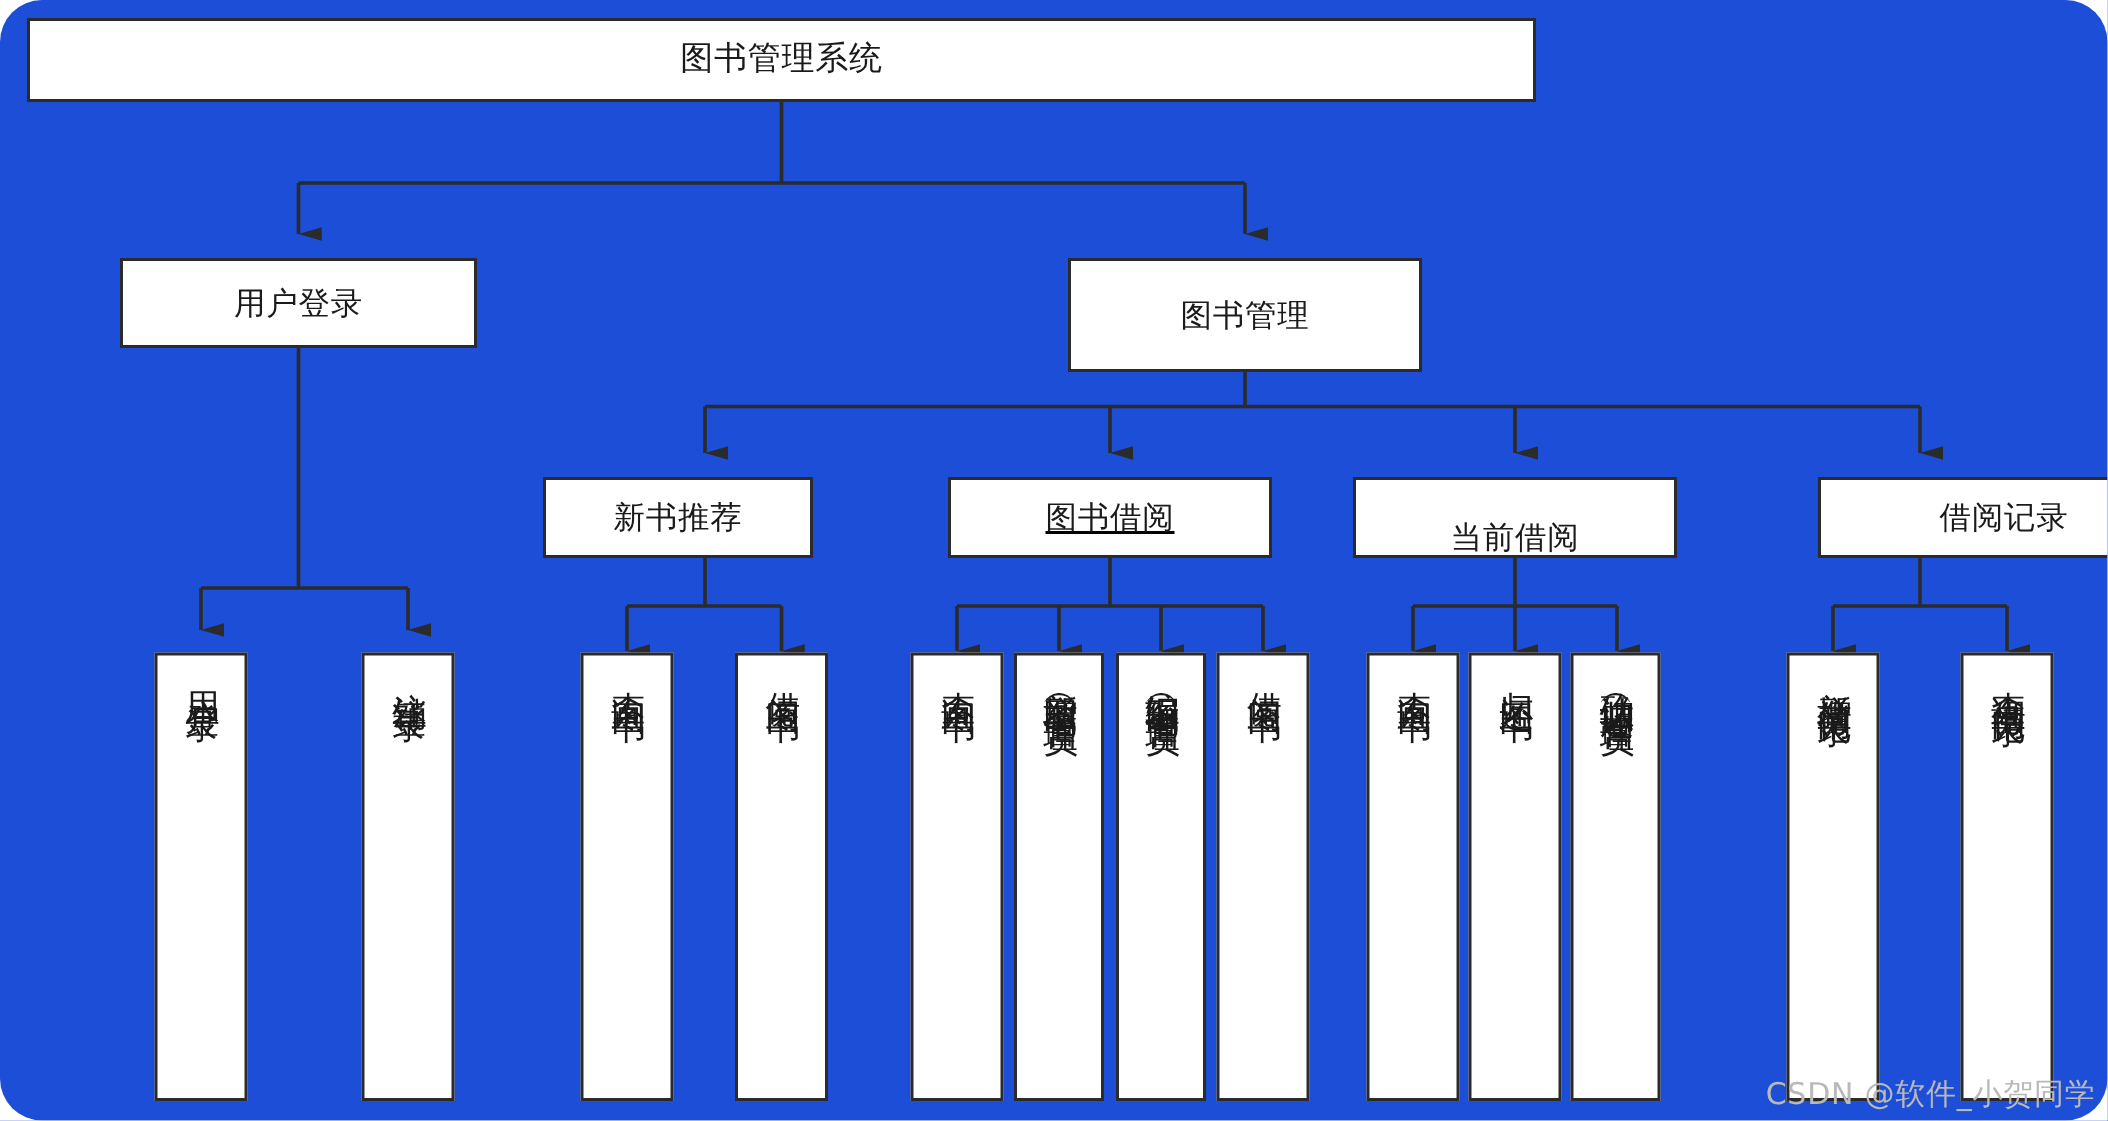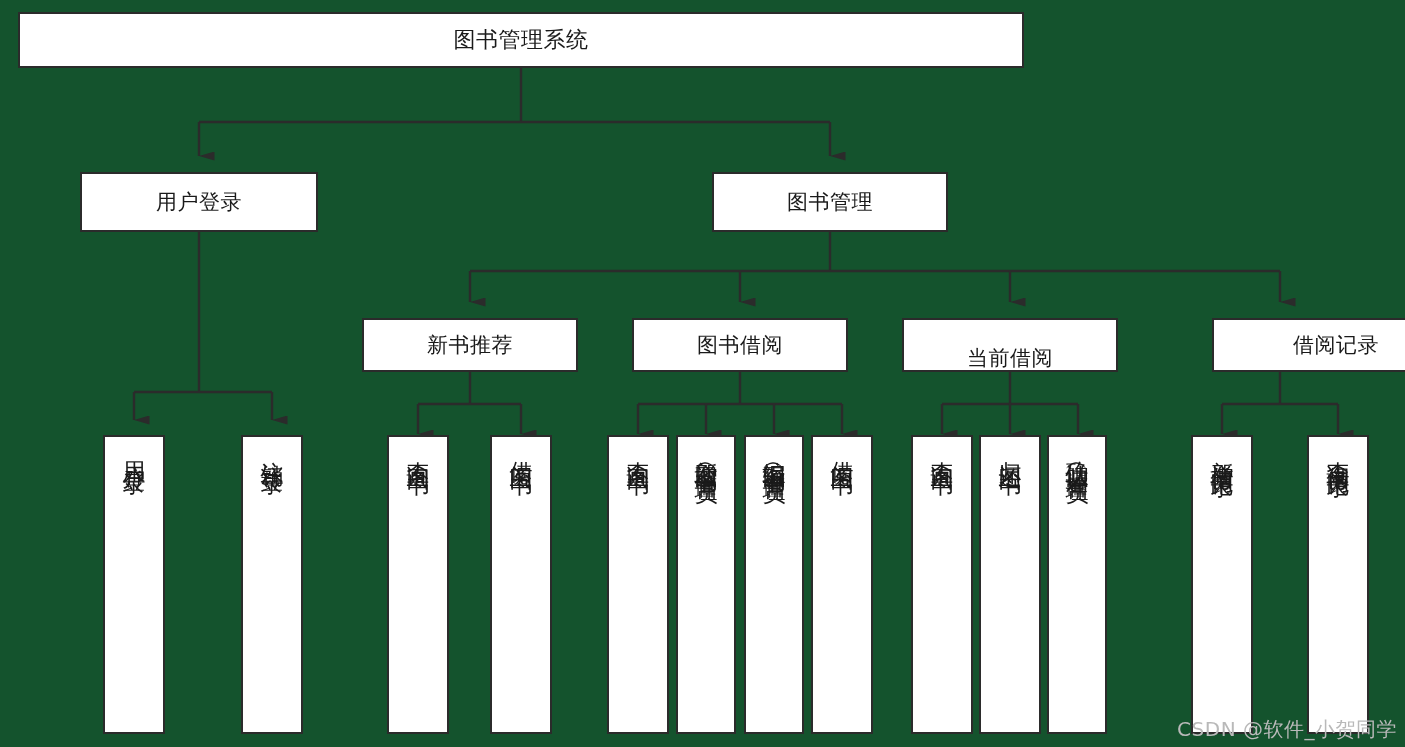--- a/index.html
+++ b/index.html
@@ -8,22 +8,23 @@
     padding: 0;
     background: #ffffff;
   }
   body {
     font-family: "DejaVu Sans", "Liberation Sans", sans-serif;
   }
   #diagram-root {
     position: relative;
     width: 1405px;
     height: 747px;
-    background: #14532d;
+    background: #1d4ed8;
     overflow: hidden;
+    border-radius: 28px;
   }
   #edge-layer {
     position: absolute;
     left: 0;
     top: 0;
     width: 1405px;
     height: 747px;
     pointer-events: none;
   }
   .node {
@@ -129,28 +130,28 @@
     </g>
   </svg>
 
   <div class="node root horizontal" style="left:18px; top:12px; width:1006px; height:56px;">
     <span class="node-label">图书管理系统</span>
   </div>
 
   <div class="node horizontal" style="left:80px; top:172px; width:238px; height:60px;">
     <span class="node-label">用户登录</span>
   </div>
-  <div class="node horizontal" style="left:712px; top:172px; width:236px; height:60px;">
+  <div class="node horizontal" style="left:712px; top:172px; width:236px; height:76px;">
     <span class="node-label">图书管理</span>
   </div>
 
-  <div class="node horizontal" style="left:362px; top:318px; width:216px; height:54px;">
+  <div class="node horizontal" style="left:362px; top:318px; width:180px; height:54px;">
     <span class="node-label">新书推荐</span>
   </div>
-  <div class="node horizontal" style="left:632px; top:318px; width:216px; height:54px;">
+  <div class="node horizontal" style="left:632px; top:318px; width:216px; height:54px;text-decoration:underline;">
     <span class="node-label">图书借阅</span>
   </div>
   <div class="node horizontal" style="left:902px; top:318px; width:216px; height:54px;align-items:flex-end;">
     <span class="node-label">当前借阅</span>
   </div>
   <div class="node horizontal" style="left:1212px; top:318px; width:248px; height:54px;">
     <span class="node-label">借阅记录</span>
   </div>
 
   <div class="node leaf" style="left:103px; top:435px; width:62px; height:299px;">

